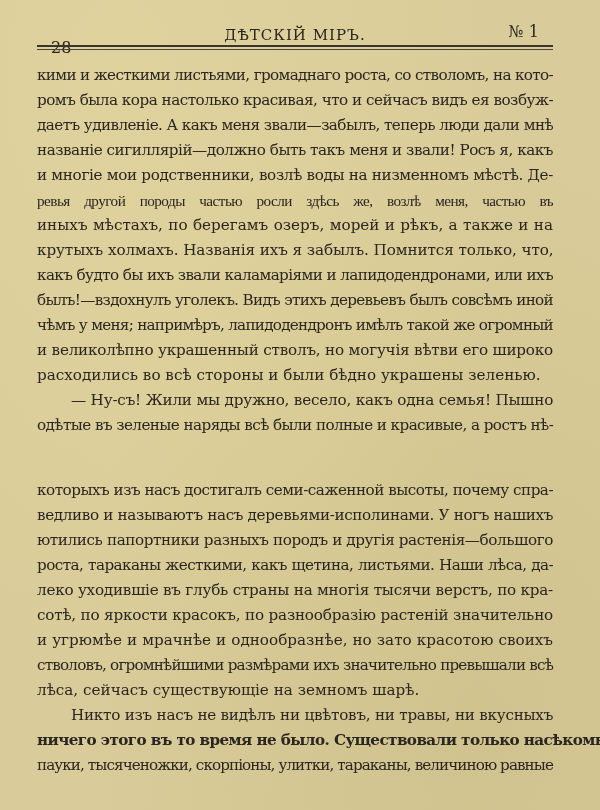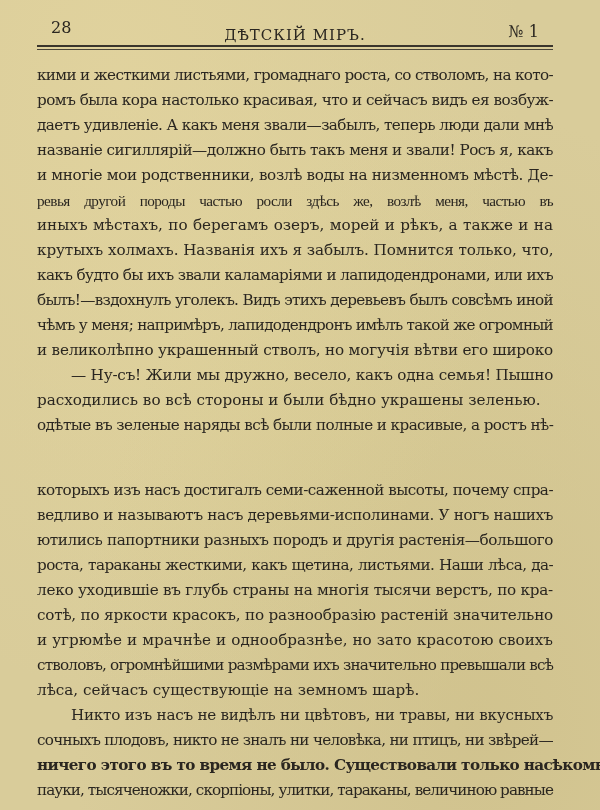--- a/index.html
+++ b/index.html
@@ -10,21 +10,21 @@
       radial-gradient(ellipse at 20% 10%, rgba(230,215,160,0.55), rgba(0,0,0,0) 60%),
       radial-gradient(ellipse at 80% 90%, rgba(200,185,130,0.5), rgba(0,0,0,0) 60%),
       radial-gradient(ellipse at 50% 50%, rgba(220,208,150,0.4), rgba(0,0,0,0) 70%);
     font-family: "DejaVu Serif", "Liberation Serif", serif;
     color: #2a2620;
     position:relative;
   }
   .header {
     position:absolute; left:37px; top:18px; width:516px; height:30px;
   }
-  .header .pg { position:absolute; left:14px; top:0; font-size:16px; }
+  .header .pg { position:absolute; left:14px; top:20px; font-size:16px; }
   .header .title { position:absolute; left:0; right:0; top:8px; text-align:center; font-size:15px; letter-spacing:1px; }
   .header .num { position:absolute; right:14px; top:4px; font-size:16px; }
   .rule-thick { position:absolute; left:37px; top:45px; width:516px; height:2px; background:#3a352c; }
   .rule-thin { position:absolute; left:37px; top:49px; width:516px; height:1px; background:#4a453a; }
   .body {
     position:absolute; left:37px; top:63px; width:516px;
     font-size:15.2px; line-height:25px;
   }
   .line {
     display:block; white-space:nowrap; text-align:justify; text-align-last:justify;
@@ -50,29 +50,28 @@
     <span class="line" style="display: block; width: auto; letter-spacing: -0.587px;">даетъ удивленіе. А какъ меня звали—забылъ, теперь люди дали мнѣ</span>
     <span class="line" style="display: block; width: auto; letter-spacing: -0.476px;">названіе сигиллярій—должно быть такъ меня и звали! Росъ я, какъ</span>
     <span class="line" style="display: block; width: auto; letter-spacing: -0.339px;">и многіе мои родственники, возлѣ воды на низменномъ мѣстѣ. Де-</span>
     <span class="line" style="display: block; width: auto; letter-spacing: -0.531px; font-family: Liberation Serif, serif;">ревья другой породы частью росли здѣсь же, возлѣ меня, частью въ</span>
     <span class="line" style="display: block; width: auto;">иныхъ мѣстахъ, по берегамъ озеръ, морей и рѣкъ, а также и на</span>
     <span class="line" style="display: block; width: auto; letter-spacing: -0.098px;">крутыхъ холмахъ. Названія ихъ я забылъ. Помнится только, что,</span>
     <span class="line" style="display: block; width: auto; letter-spacing: -0.603px;">какъ будто бы ихъ звали каламаріями и лапидодендронами, или ихъ</span>
     <span class="line" style="display: block; width: auto; letter-spacing: -0.683px;">былъ!—вздохнулъ уголекъ. Видъ этихъ деревьевъ былъ совсѣмъ иной</span>
     <span class="line" style="display: block; width: auto; letter-spacing: -0.742px;">чѣмъ у меня; напримѣръ, лапидодендронъ имѣлъ такой же огромный</span>
     <span class="line" style="display: block; width: auto; letter-spacing: -0.217px;">и великолѣпно украшенный стволъ, но могучія вѣтви его широко</span>
+    <span class="line last" style="display: block; width: auto;">расходились во всѣ стороны и были бѣдно украшены зеленью.</span>
     <span class="line indent" style="display: block; width: auto; letter-spacing: -0.2px;">— Ну-съ! Жили мы дружно, весело, какъ одна семья! Пышно</span>
-    <span class="line last" style="display: block; width: auto;">расходились во всѣ стороны и были бѣдно украшены зеленью.</span>
     <span class="line" style="display: block; width: auto; letter-spacing: -0.578px;">одѣтые въ зеленые наряды всѣ были полные и красивые, а ростъ нѣ-</span>
     <span class="line" style="display: block; width: auto; letter-spacing: -0.5px; margin-top: 40px;">которыхъ изъ насъ достигалъ семи-саженной высоты, почему спра-</span>
     <span class="line" style="display: block; width: auto; letter-spacing: -0.367px;">ведливо и называютъ насъ деревьями-исполинами. У ногъ нашихъ</span>
     <span class="line" style="display: block; width: auto; letter-spacing: -0.4px;">ютились папортники разныхъ породъ и другія растенія—большого</span>
     <span class="line" style="display: block; width: auto; letter-spacing: -0.556px;">роста, тараканы жесткими, какъ щетина, листьями. Наши лѣса, да-</span>
     <span class="line" style="display: block; width: auto; letter-spacing: -0.238px;">леко уходившіе въ глубь страны на многія тысячи верстъ, по кра-</span>
     <span class="line" style="display: block; width: auto; letter-spacing: -0.21px;">сотѣ, по яркости красокъ, по разнообразію растеній значительно</span>
     <span class="line" style="display: block; width: auto;">и угрюмѣе и мрачнѣе и однообразнѣе, но зато красотою своихъ</span>
     <span class="line" style="display: block; width: auto; letter-spacing: -0.823px;">стволовъ, огромнѣйшими размѣрами ихъ значительно превышали всѣ</span>
     <span class="line last" style="display: block; width: auto;">лѣса, сейчасъ существующіе на земномъ шарѣ.</span>
     <span class="line indent" style="display: block; width: auto; letter-spacing: -0.259px;">Никто изъ насъ не видѣлъ ни цвѣтовъ, ни травы, ни вкусныхъ</span>
-    <span class="line" style="display: block; width: auto; letter-spacing: -0.723px;">сочныхъ плодовъ, никто не зналъ ни человѣка, ни птицъ, ни звѣрей—</span>
     <span class="line" style="display: block; width: auto; letter-spacing: -0.594px; font-weight: bold;">ничего этого въ то время не было. Существовали только насѣкомые,</span>
     <span class="line" style="display: block; width: auto; letter-spacing: -0.938px;">пауки, тысяченожки, скорпіоны, улитки, тараканы, величиною равные</span>
   </div>
 
 </body></html>

